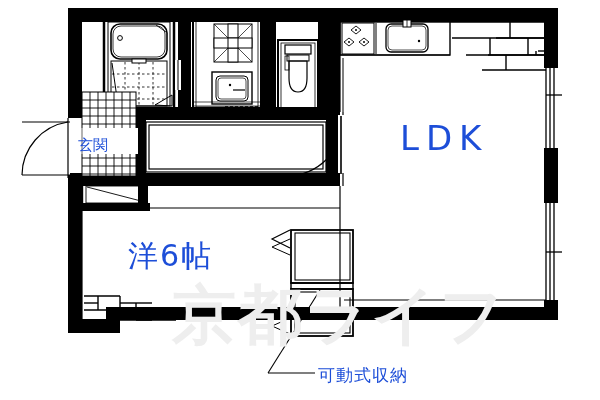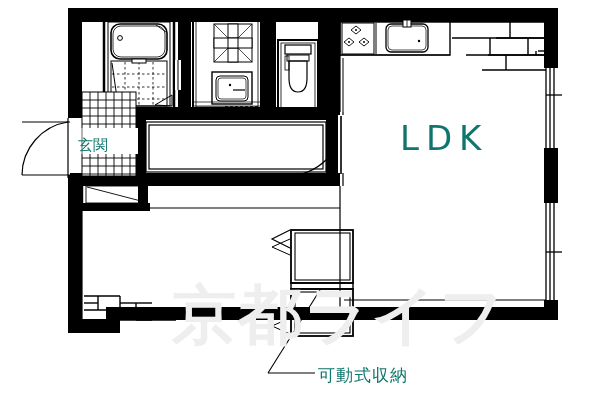--- a/index.html
+++ b/index.html
@@ -6,21 +6,21 @@
   body{
     font-family:"DejaVu Sans","Liberation Sans",sans-serif;
     width:600px;height:400px;overflow:hidden;
   }
   #plan{
     position:relative;width:600px;height:400px;background:#ffffff;
   }
   svg{display:block;}
   .label{
     position:absolute;
-    color:#0f766e;
+    color:#1d4ed8;
     font-family:"DejaVu Sans","Liberation Sans",sans-serif;
     white-space:nowrap;
     user-select:none;
   }
   #ldk-label{left:400px;top:118px;font-size:34px;letter-spacing:7px;font-weight:400;}
   #ldk-area{left:400px;top:175px;font-size:34px;letter-spacing:3px;font-weight:400;}
   #room-label{left:128px;top:236px;font-size:30px;letter-spacing:2px;}
   #genkan-label{left:78px;top:136px;font-size:15px;letter-spacing:0px;}
   #storage-label{left:318px;top:364px;font-size:17px;letter-spacing:1px;}
   #watermark{
@@ -303,18 +303,19 @@
       <path d="M290 230 L272 239 L290 248"></path>
     </g>
 
   </svg>
 
   <div class="label" id="watermark">京都ライフ</div>
 
   <div class="label" id="ldk-label">LDK</div>
 
 
+  <div class="label" id="room-label">洋6帖</div>
 
   <div class="label" id="genkan-label">玄関</div>
 
   <div class="label" id="storage-label">可動式収納</div>
 
 </div>
 
 </body></html>

